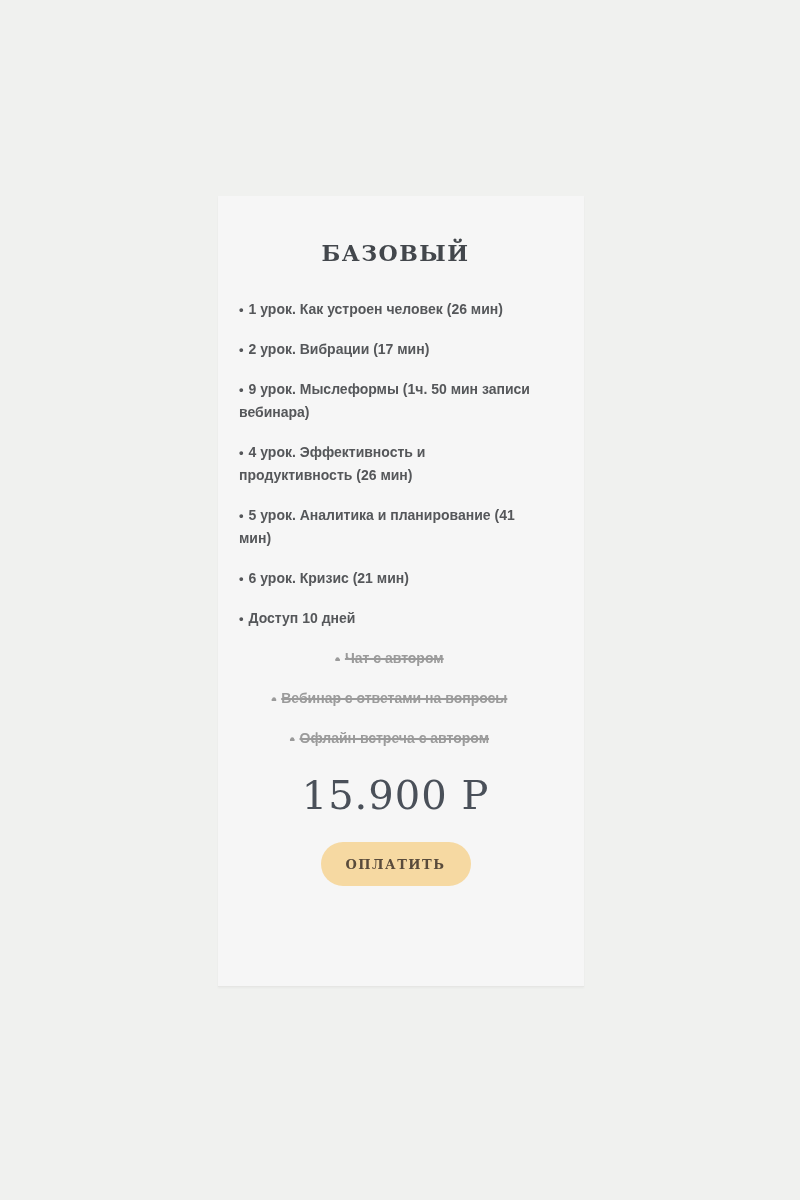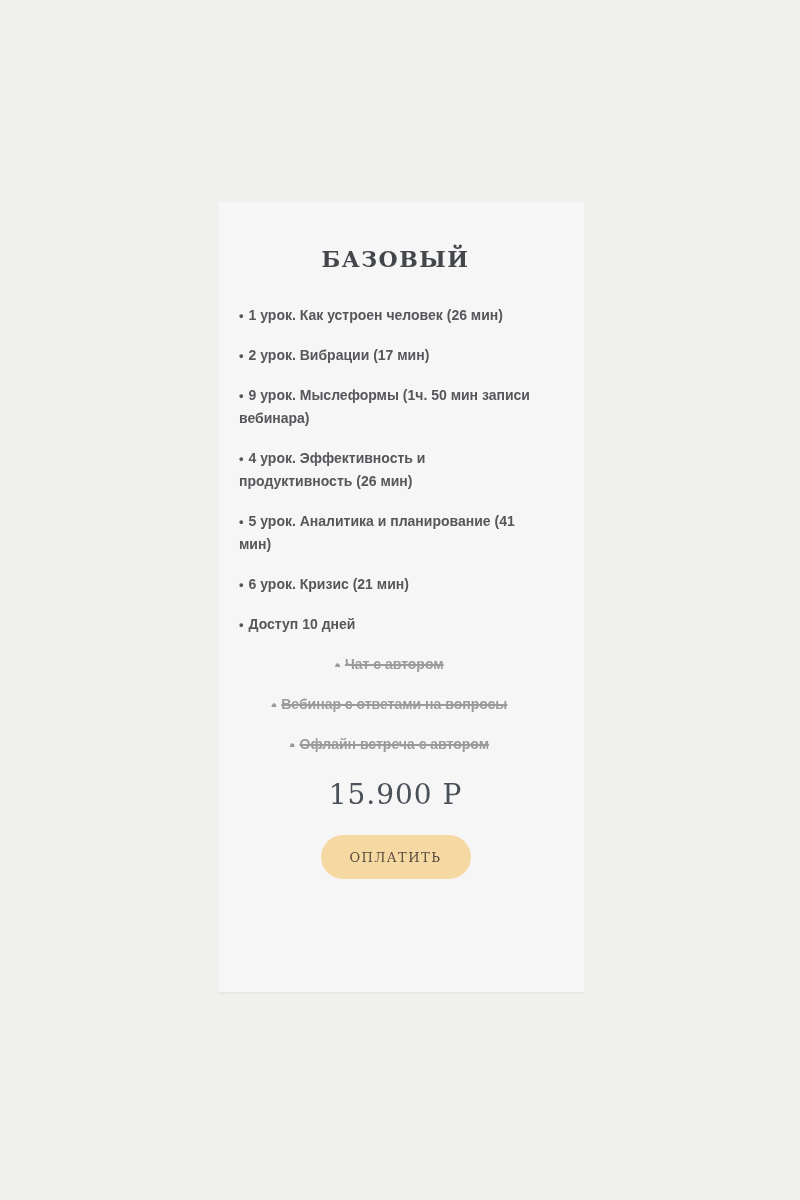--- a/index.html
+++ b/index.html
@@ -10,21 +10,21 @@
     width: 800px;
     height: 1200px;
     position: relative;
     background: var(--page-bg, #f0f1ef);
     font-family: "Liberation Sans", sans-serif;
     overflow: hidden;
   }
   .pricing-card {
     position: absolute;
     left: 218px;
-    top: 202px;
+    top: 196px;
     width: 366px;
     height: 791px;
     box-sizing: border-box;
     background: var(--card-bg, #f6f6f6);
     border-bottom: 1px solid #e6e6e4;
     box-shadow: 0 1px 2px rgba(0,0,0,0.04);
     padding: 44px 24px 36px 13px;
   }
   .card-title {
     margin: 0 0 32px 0;
@@ -54,36 +54,36 @@
   .feature.excluded {
     color: var(--excluded-color, #9b9b9b);
     text-decoration: line-through;
     text-decoration-thickness: 1.5px;
     text-align: center;
   }
   .price {
     margin-top: 22px;
     text-align: center;
     font-family: "DejaVu Serif", "Liberation Serif", serif;
-    font-size: 28px;
+    font-size: 40px;
     font-weight: 400;
     letter-spacing: 1px;
     color: var(--price-color, #4a5059);
   }
   .pay-button {
     display: block;
     margin: 24px auto 0 auto;
     width: 150px;
     height: 44px;
     border: none;
     border-radius: 22px;
     background: var(--accent, #f6d9a2);
     font-family: "DejaVu Serif", "Liberation Serif", serif;
     font-size: 13px;
-    font-weight: 400;
+    font-weight: 700;
     letter-spacing: 1.5px;
     color: var(--button-text-color, #594b3b);
     cursor: pointer;
   }
 </style>
 </head>
 <body style="--page-bg: #f0f1ef; --card-bg: #f6f6f6; --title-color: #43474c; --feature-color: #55575a; --excluded-color: #9b9b9b; --price-color: #4a5059; --accent: #f6d9a2; --button-text-color: #594b3b;">
 
 <div class="pricing-card">
   <h2 class="card-title">БАЗОВЫЙ</h2>

